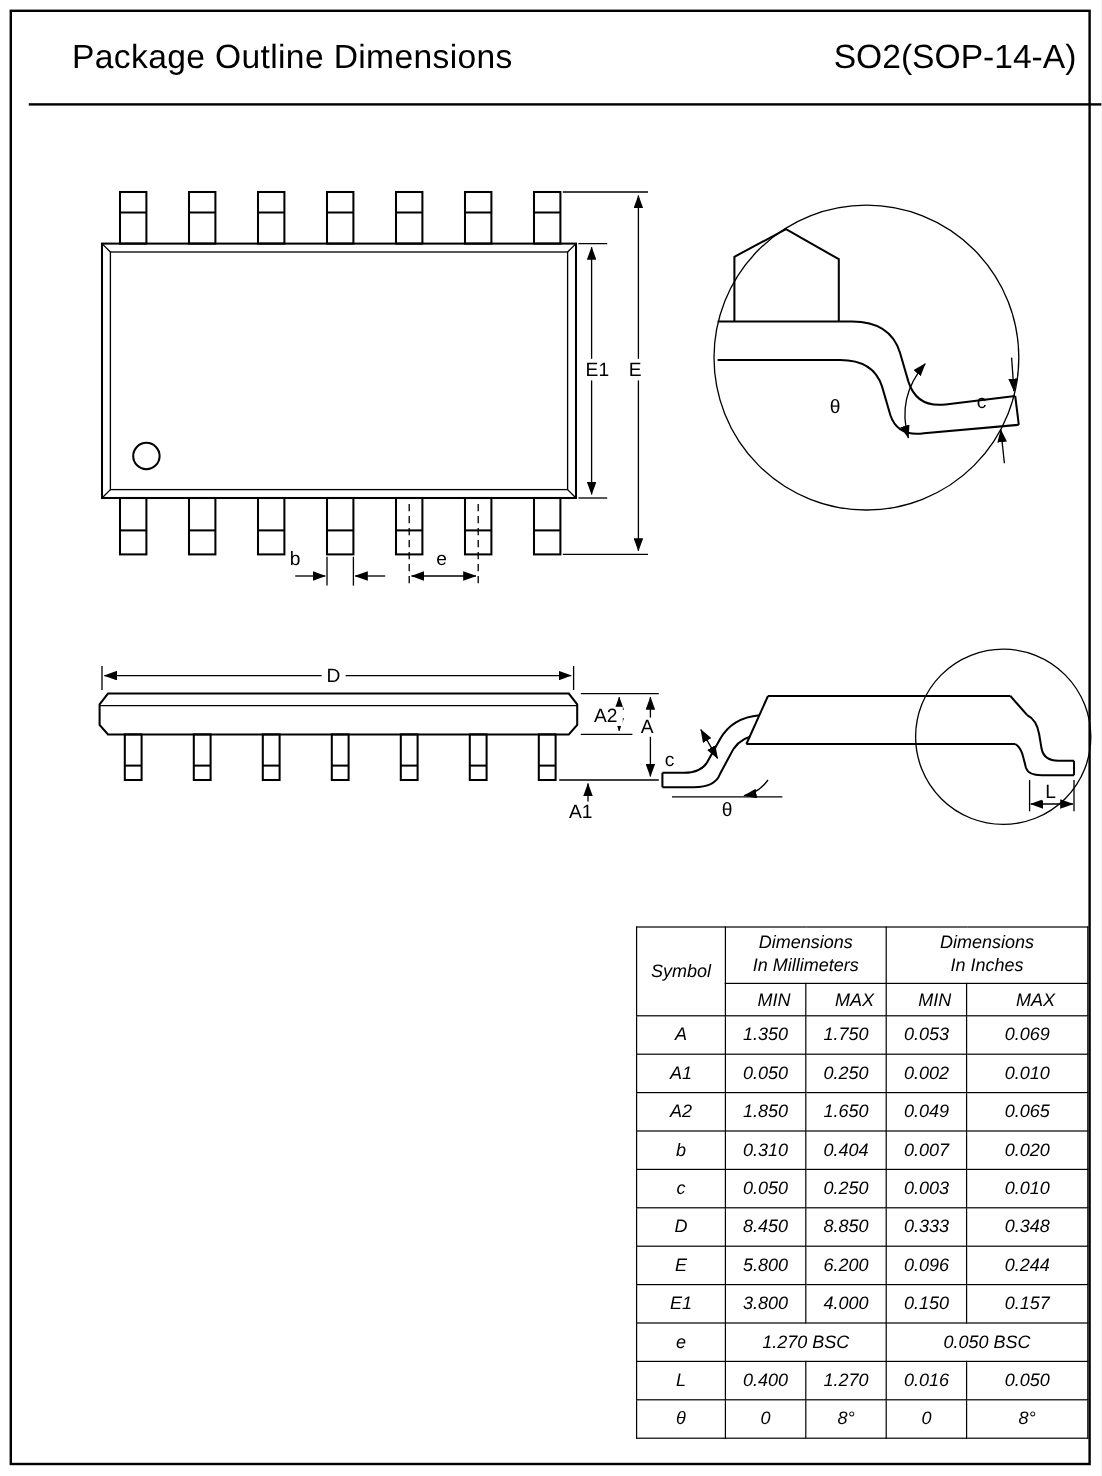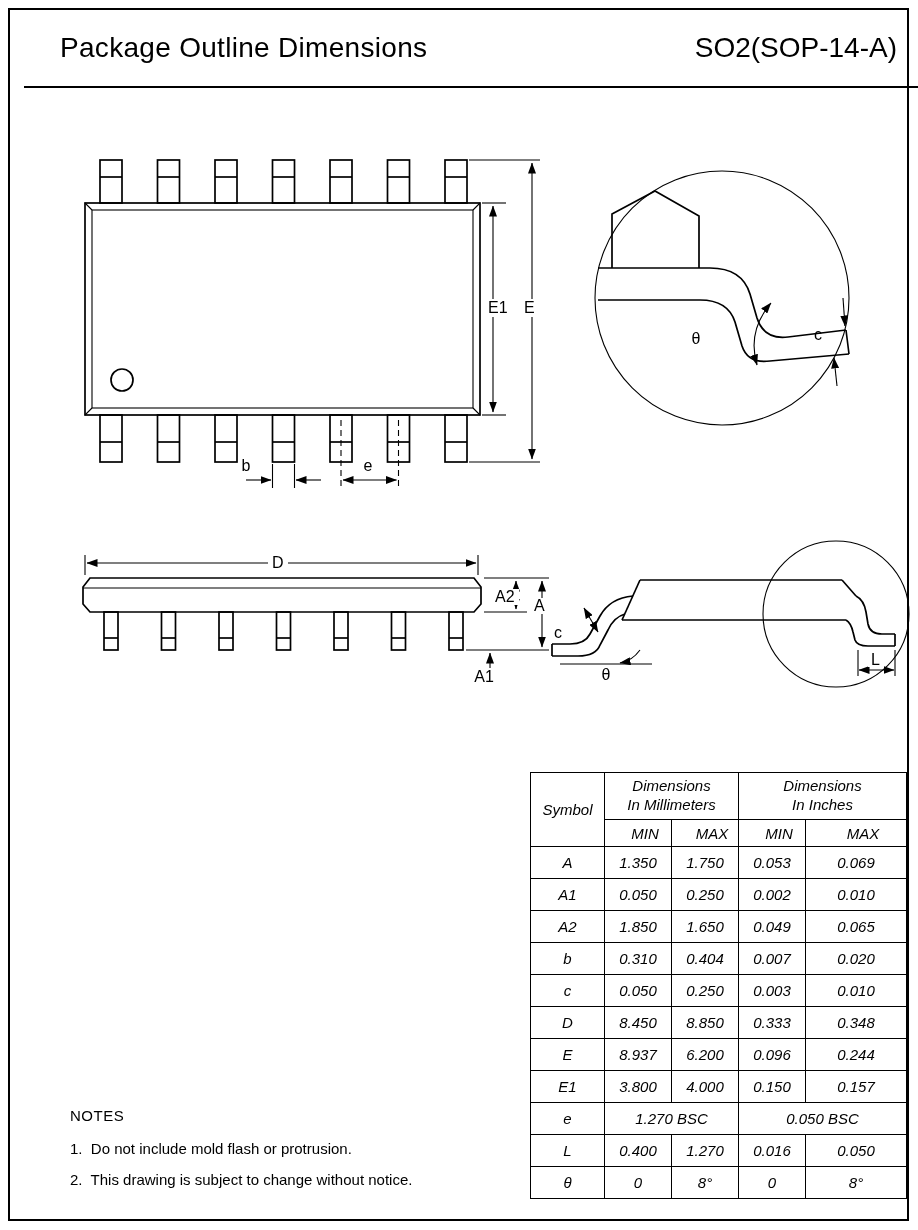--- a/index.html
+++ b/index.html
@@ -285,21 +285,21 @@
         </tr>
         <tr>
           <td>D</td>
           <td>8.450</td>
           <td>8.850</td>
           <td>0.333</td>
           <td>0.348</td>
         </tr>
         <tr>
           <td>E</td>
-          <td>8.937</td>
+          <td>5.800</td>
           <td>6.200</td>
           <td>0.096</td>
           <td>0.244</td>
         </tr>
         <tr>
           <td>E1</td>
           <td>3.800</td>
           <td>4.000</td>
           <td>0.150</td>
           <td>0.157</td>
@@ -319,18 +319,13 @@
         <tr>
           <td>θ</td>
           <td>0</td>
           <td>8°</td>
           <td>0</td>
           <td>8°</td>
         </tr>
       </tbody>
   </table>
 
-  <div class="notes">
-    <div class="notes-title">NOTES</div>
-    <div class="note-item">1.  Do not include mold flash or protrusion.</div>
-    <div class="note-item">2.  This drawing is subject to change without notice.</div>
-  </div>
 </div>
 
 </body></html>

